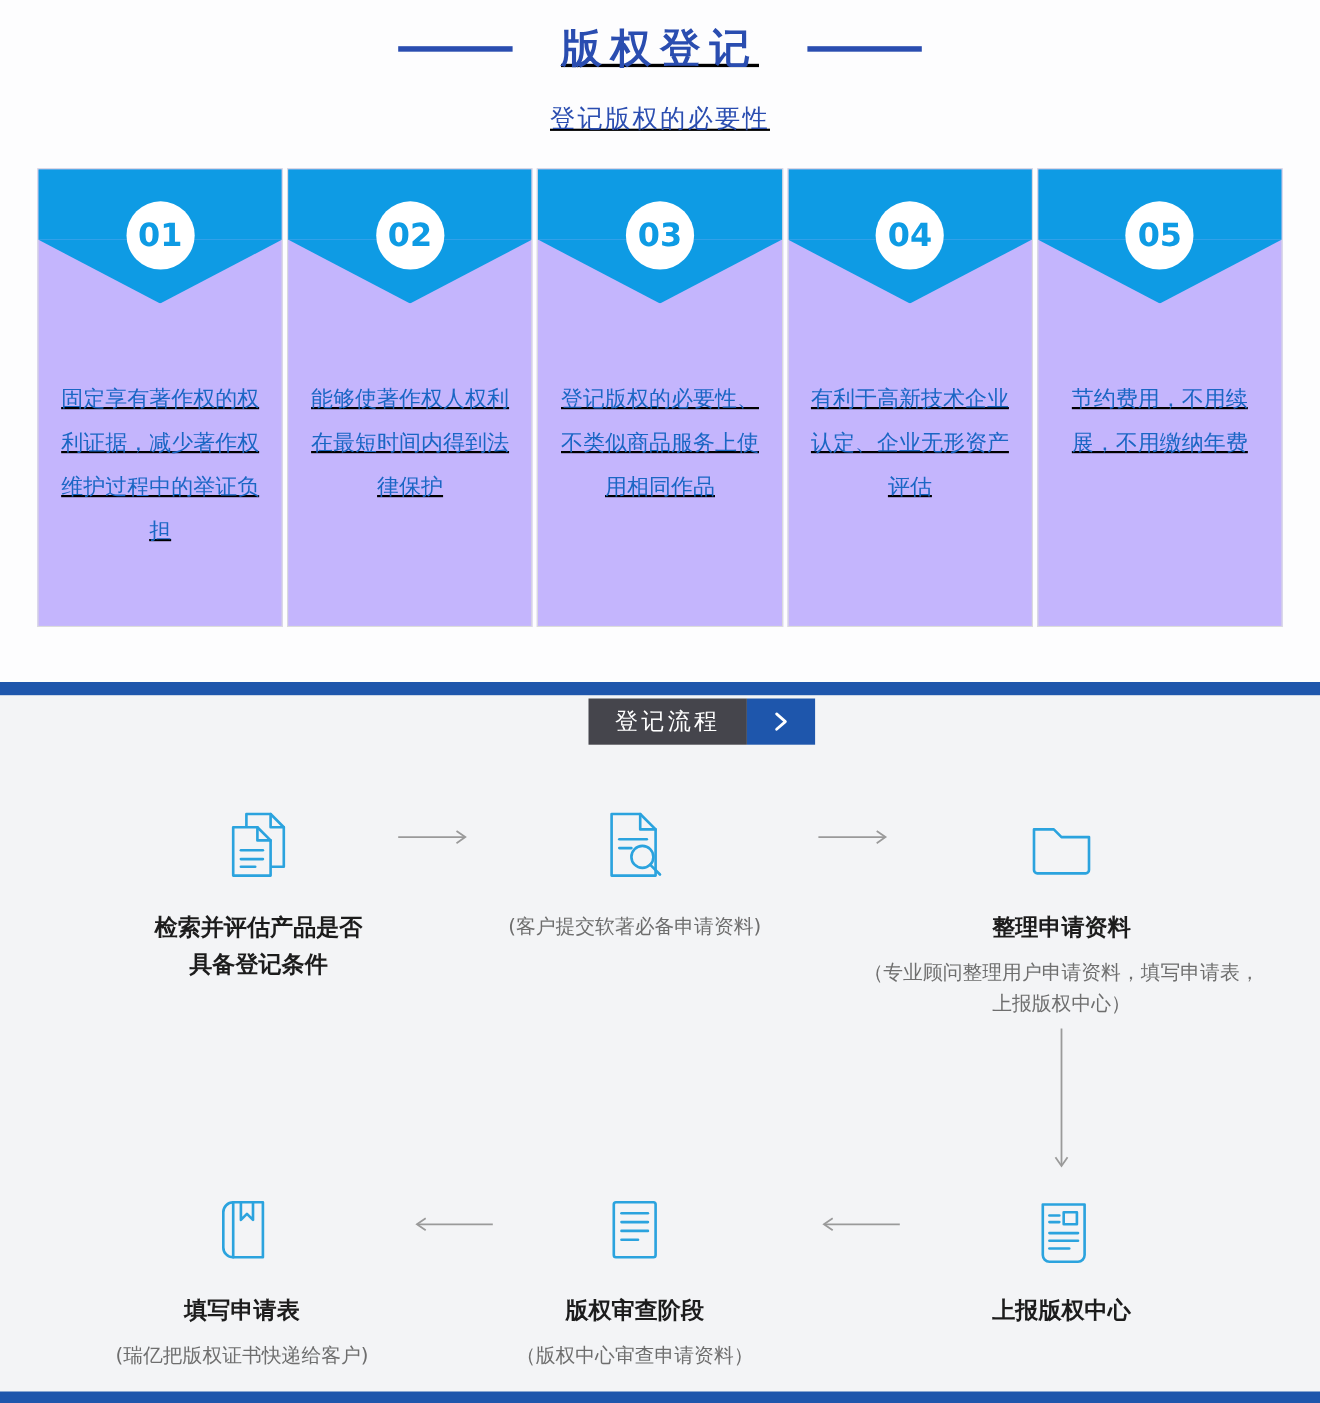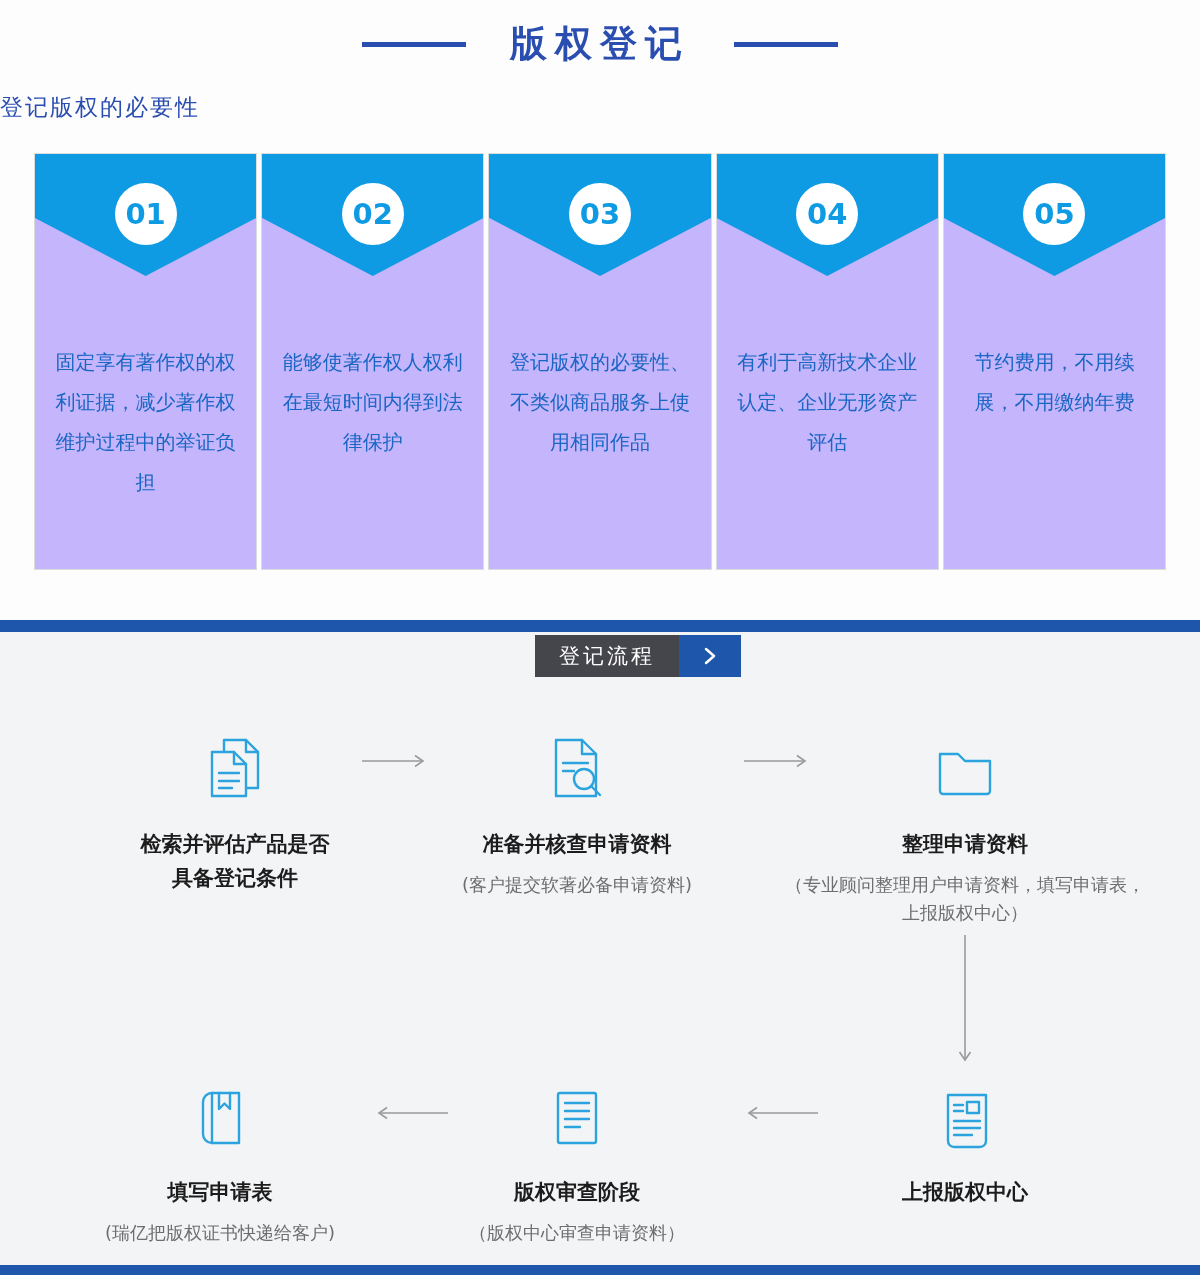--- a/index.html
+++ b/index.html
@@ -7,25 +7,25 @@
     --title-blue:#2a4db0;
     --bar-blue:#1e56ac;
     --text-blue:#1a66c4;
     --icon-blue:#2ba3de;
     --tab-dark:#45454c;
   }
   *{box-sizing:border-box;}
   html,body{margin:0;padding:0;}
   body{width:1200px;background:#f3f4f6;font-family:"DejaVu Sans","Liberation Sans",sans-serif;}
 
-  .top-section{background:#fdfdfe;padding:16px 0 50px;}
+  .top-section{background:#fdfdfe;padding:16px 0 50px;text-decoration:underline;}
   .title-row{display:flex;align-items:center;justify-content:center;gap:44px;height:56px;}
   .title-line{width:104px;height:5px;background:var(--title-blue);}
   .page-title{font-size:37px;font-weight:bold;color:var(--title-blue);letter-spacing:8px;}
-  .subtitle{margin-top:20px;font-size:23px;color:var(--title-blue);letter-spacing:2px;}
+  .subtitle{margin-top:20px;text-align:center;font-size:23px;color:var(--title-blue);letter-spacing:2px;}
 
   .cards{display:flex;gap:4px;margin:30px 34px 0;}
   .card{flex:1;background:#c4b5fd;border:1px solid #dcdcdc;height:417px;position:relative;}
   .card-banner{position:relative;}
   .banner-rect{height:64px;background:var(--accent-blue);}
   .banner-tri{height:58px;background:var(--accent-blue);clip-path:polygon(0 0,100% 0,50% 100%);}
   .num-circle{position:absolute;left:50%;top:29px;transform:translateX(-50%);width:62px;height:62px;border-radius:50%;background:#fff;display:flex;align-items:center;justify-content:center;font-size:29px;font-weight:bold;color:var(--accent-blue);}
   .card-text{margin-top:66px;padding:0 16px;text-align:center;font-size:20px;line-height:2;color:var(--text-blue);}
 
   .hbar{height:12px;background:var(--bar-blue);}
@@ -132,21 +132,20 @@
     <div class="step-icon">
       <svg width="58" height="66" viewBox="0 0 58 66" stroke="currentColor" fill="none" stroke-width="2.4" stroke-linejoin="round" stroke-linecap="round">
         <path d="M8 5 h26 l14 14 v42 h-40 z"></path>
         <path d="M34 5 v14 h14"></path>
         <line x1="15" y1="28" x2="40" y2="28"></line>
         <line x1="15" y1="36" x2="26" y2="36"></line>
         <circle cx="36" cy="44" r="10" fill="#f3f4f6"></circle>
         <line x1="43" y1="51" x2="52" y2="60"></line>
       </svg>
     </div>
-    <div class="step-title">准备并核查申请资料</div>
     <div class="step-sub">(客户提交软著必备申请资料)</div>
   </div>
 
   <div class="step" style="left:965px;top:46px;width:370px;">
     <div class="step-icon">
       <svg width="64" height="56" viewBox="0 0 64 56" stroke="currentColor" fill="none" stroke-width="2.4" stroke-linejoin="round" stroke-linecap="round">
         <path d="M7 9 h18 l7 7 h25 v30 a3 3 0 0 1 -3 3 h-44 a3 3 0 0 1 -3 -3 z"></path>
       </svg>
     </div>
     <div class="step-title">整理申请资料</div>

